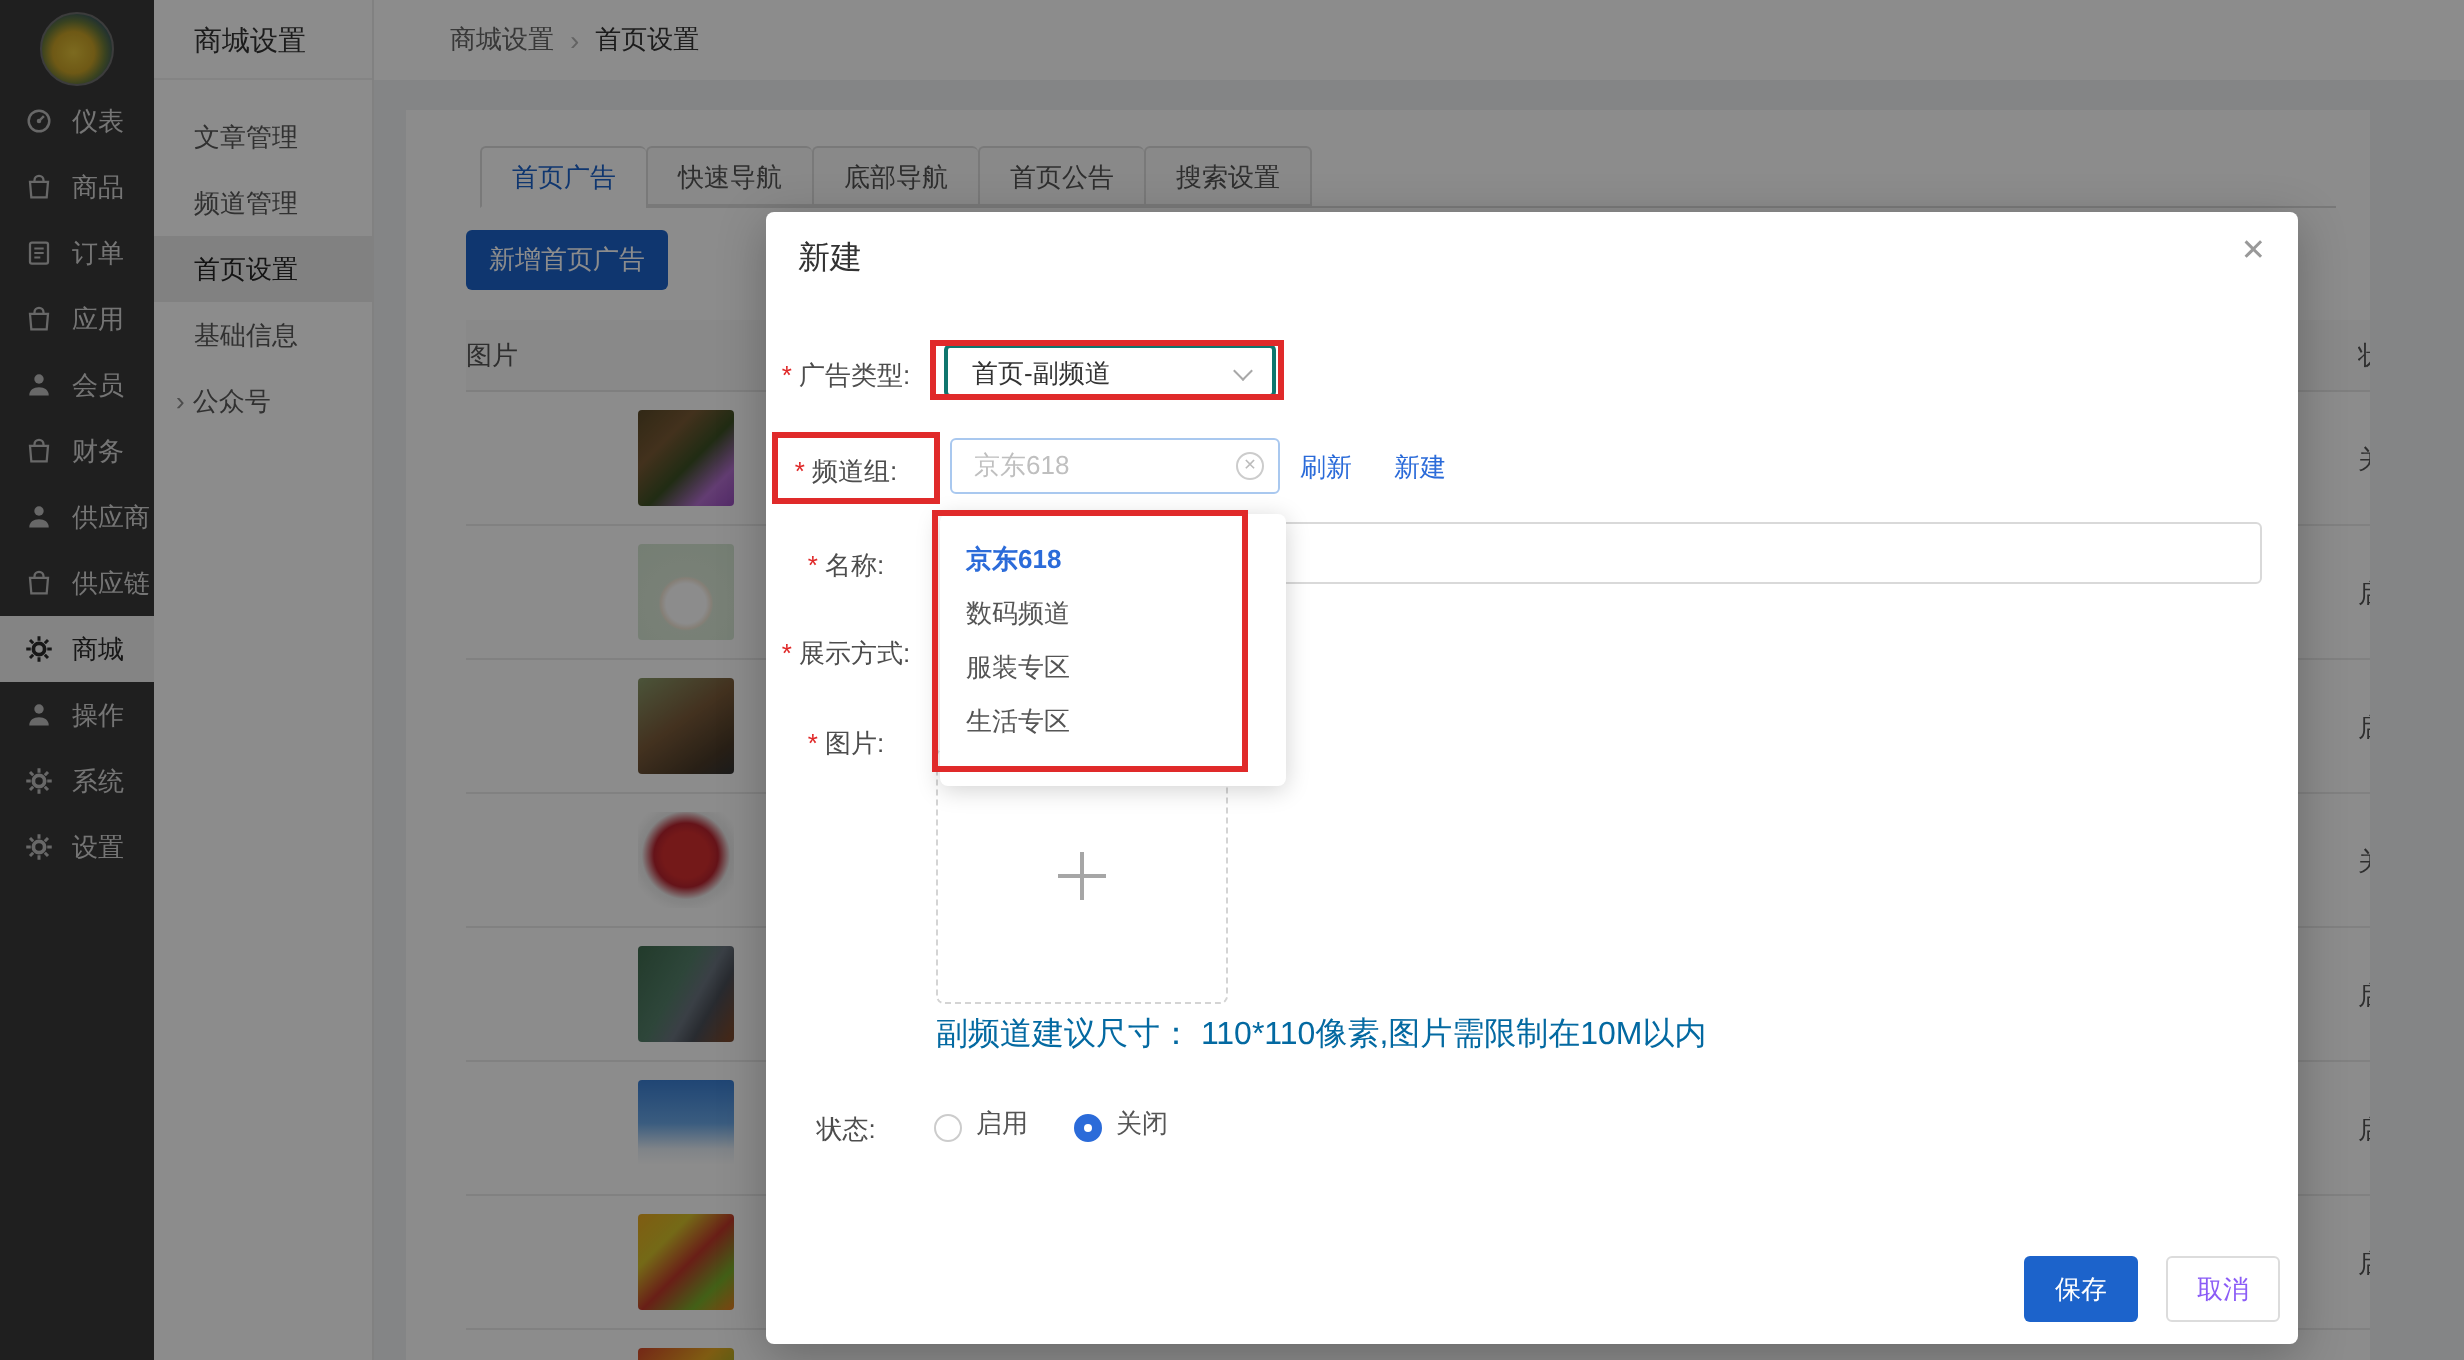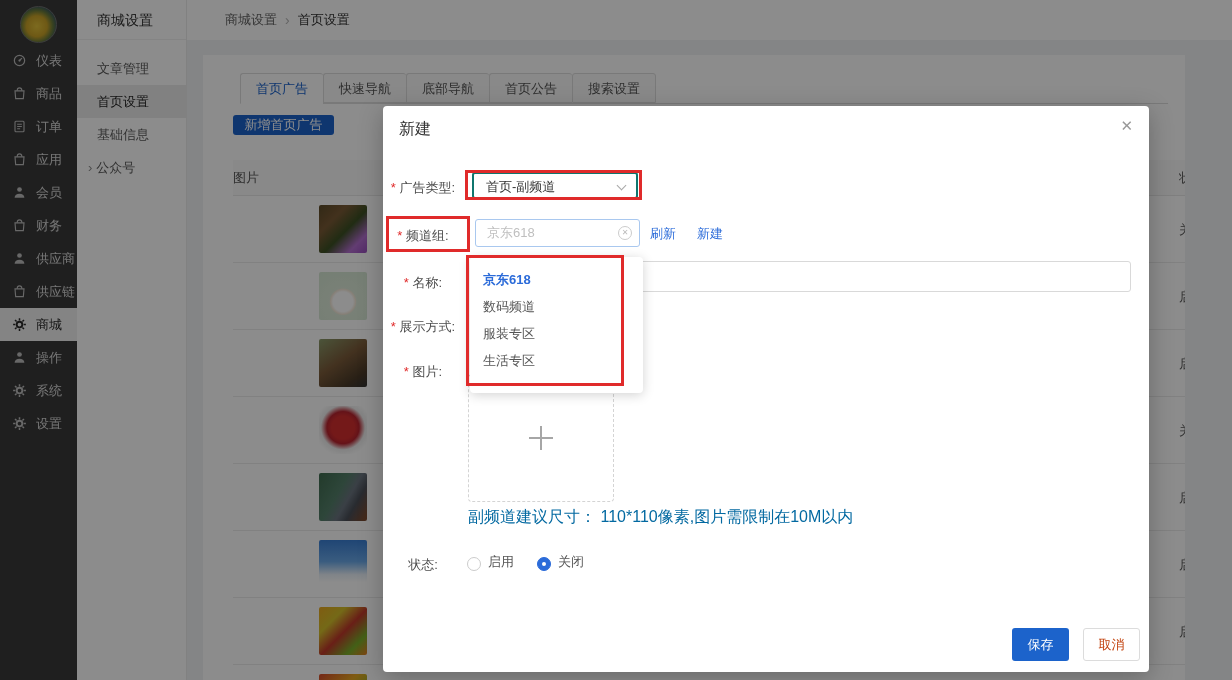--- a/index.html
+++ b/index.html
@@ -36,21 +36,21 @@
   .crumb-first{color:#666;cursor:pointer}
   .crumb-sep{color:#b5b5b5;font-size:14px}
   .crumb-cur{color:#333}
 
   .card{position:absolute;left:16px;top:55px;width:982px;height:720px;background:#fff}
   .tabs{position:absolute;left:37px;width:928px;top:18px;height:31px;border-bottom:1px solid #dcdcdc;display:flex}
   .tab{height:30px;line-height:29px;padding:0 15px;font-size:13px;color:#555;background:#fafafa;
        border:1px solid #dcdcdc;border-right:none;border-radius:3px 3px 0 0;cursor:pointer}
   .tab:last-child{border-right:1px solid #dcdcdc}
   .tab.active{background:#fff;color:#1c63cb;height:31px;border-bottom:1px solid #fff}
-  .add-btn{position:absolute;left:30px;top:60px;width:101px;height:20px;background:#1c63cb;color:#fff;
+  .add-btn{position:absolute;left:30px;top:60px;width:101px;height:30px;background:#1c63cb;color:#fff;
            font-size:13px;border:none;border-radius:3px;cursor:pointer;font-family:Liberation Sans, sans-serif}
   .thead{position:absolute;left:30px;top:105px;width:952px;height:36px;background:#fafafa;
          border-bottom:1px solid #e8e8e8;font-size:13px;color:#555}
   .th-img{position:absolute;left:0;width:220px;text-align:left;line-height:36px}
   .th-partial{position:absolute;left:946px;width:6px;height:36px;overflow:hidden;line-height:36px}
   .trow{position:absolute;left:30px;width:952px;height:67px;border-bottom:1px solid #ebebeb}
   .thumb{position:absolute;left:86px;top:9px;width:48px;height:48px;border-radius:2px}
   .row-partial{position:absolute;left:946px;top:0;width:6px;height:67px;overflow:hidden;line-height:67px;
                font-size:13px;color:#555}
   .t0{background:linear-gradient(135deg,#5a4a28 0%,#7a5a35 30%,#3c5024 55%,#b46fd0 80%,#9a4fc0 100%)}
@@ -92,21 +92,21 @@
   .radio{position:absolute;display:flex;align-items:flex-end;gap:7px;height:16px;cursor:pointer;color:#555}
   .radio .dot{width:14px;height:14px;border-radius:50%;border:1px solid #ccc;background:#fff;position:relative;flex:none}
   .radio.checked .dot{background:#2b6bd9;border-color:#2b6bd9}
   .radio.checked .dot::after{content:"";position:absolute;left:4px;top:4px;width:4px;height:4px;background:#fff;border-radius:50%}
   .m-dropdown{position:absolute;left:87px;top:151px;width:173px;height:136px;background:#fff;border-radius:4px;
               box-shadow:0 2px 12px rgba(0,0,0,0.18);z-index:6;padding-top:9px}
   .dd-option{height:27px;line-height:27px;padding-left:13px;font-size:13px;color:#555;cursor:pointer}
   .dd-option.selected{color:#2b6bd9;font-weight:bold}
   .btn-save{position:absolute;left:629px;top:522px;width:57px;height:33px;background:#1c63cb;color:#fff;border:none;
             border-radius:3px;font-size:13px;cursor:pointer;font-family:inherit}
-  .btn-cancel{position:absolute;left:700px;top:522px;width:57px;height:33px;background:#fff;color:#c2410c;
+  .btn-cancel{position:absolute;left:700px;top:522px;width:57px;height:33px;background:#fff;color:#8b5cf6;
               border:1px solid #dcdcdc;border-radius:3px;font-size:13px;cursor:pointer;font-family:inherit}
 
   
   .anno{position:absolute;border:3px solid #e02a2a;z-index:30;pointer-events:none}
   .anno-select{left:465px;top:170px;width:177px;height:30px}
   .anno-label{left:386px;top:216px;width:84px;height:36px}
   .anno-dropdown{left:466px;top:255px;width:158px;height:131px}
 </style>
 </head>
 <body>
@@ -225,20 +225,21 @@
           </span>
         <span>设置</span>
       </div>
     </nav>
   </aside>
 
   <aside class="submenu">
     <div class="submenu-title">商城设置</div>
     <div class="submenu-items">
       <div class="sub-item"><span>文章管理</span></div>
+      <div class="sub-item"><span>频道管理</span></div>
       <div class="sub-item active"><span>首页设置</span></div>
       <div class="sub-item"><span>基础信息</span></div>
       <div class="sub-item expand"><span class="chev">›</span><span>公众号</span></div>
     </div>
   </aside>
 
   <div class="main">
     <header class="topbar">
       <span class="crumb-first">商城设置</span>
       <span class="crumb-sep">›</span>

